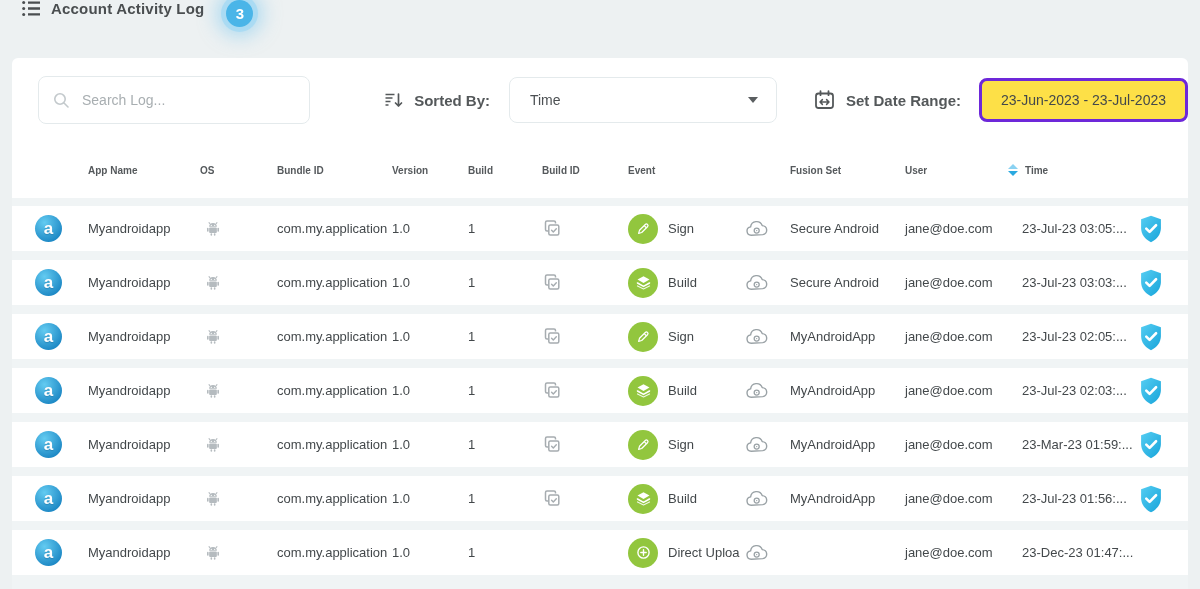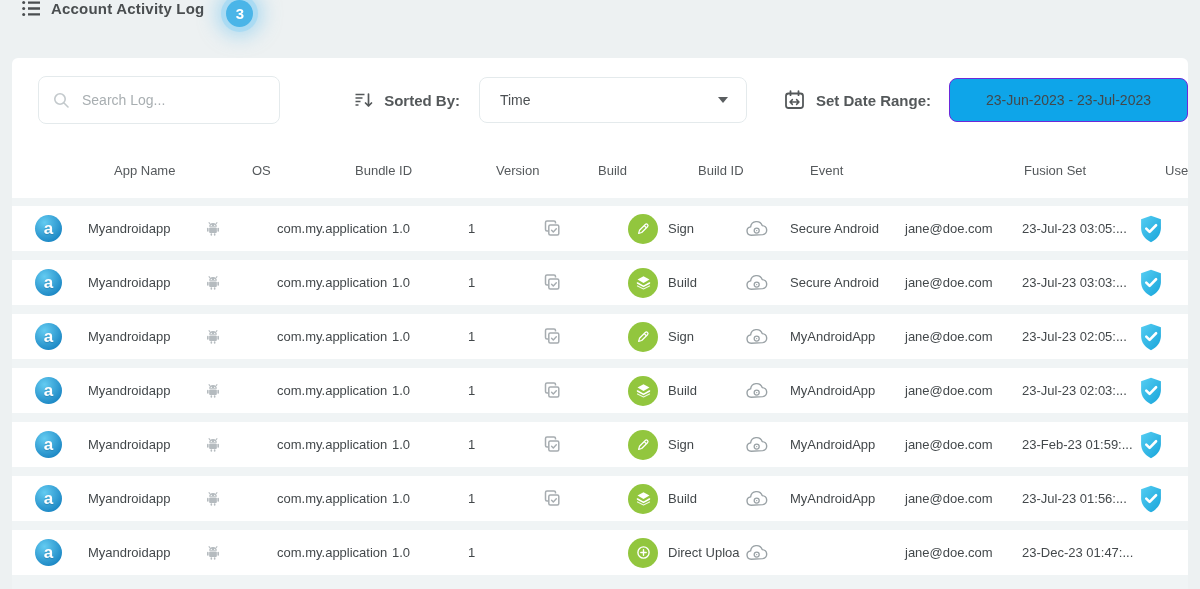--- a/index.html
+++ b/index.html
@@ -48,31 +48,31 @@
   .sortgroup{display:flex;align-items:center;margin-left:74px;}
   .flabel{font-size:15px;font-weight:600;color:#54585a;margin-left:11px;white-space:nowrap;}
   .selectbox{
     width:268px;height:46px;border:1px solid var(--border);border-radius:8px;
     display:flex;align-items:center;justify-content:space-between;
     padding:0 18px 0 20px;margin-left:19px;font-size:14px;color:#4c5053;cursor:pointer;background:#fff;
   }
   .caret{width:0;height:0;border-left:5px solid transparent;border-right:5px solid transparent;border-top:6px solid #5a5e60;}
   .dategroup{display:flex;align-items:center;margin-left:37px;text-align:right;}
   .datebox{
-    width:239px;height:44px;border:1px solid #6d28d9;border-radius:8px;
+    width:209px;height:44px;border:3px solid #6d28d9;border-radius:8px;
     display:flex;align-items:center;justify-content:center;
-    margin-left:18px;font-size:14px;color:#43484b;cursor:pointer;background:#0ea5e9;white-space:nowrap;
+    margin-left:18px;font-size:14px;color:#43484b;cursor:pointer;background:#fde047;white-space:nowrap;
   }
   
   .grid{
     display:grid;
     grid-template-columns:76px 112px 77px 115px 76px 74px 86px 117px 45px 115px 103px 130px 50px;
     align-items:center;
   }
-  .thead{height:56px;font-size:13px;font-weight:400;color:var(--hdr);gap:26px;}
+  .thead{height:56px;font-size:10px;font-weight:700;color:var(--hdr);}
   .thead .cell{display:flex;align-items:center;}
   .tbody{background:var(--gap);padding-top:8px;height:391px;}
   .row{height:45px;background:#fff;margin-bottom:9px;font-size:13px;color:#43484b;}
   .cell{display:flex;align-items:center;white-space:nowrap;}
   .c-os{padding-left:6px;}
   .c-time{padding-left:14px;text-align:center;}
   .app-avatar{
     width:27px;height:27px;border-radius:50%;margin-left:23px;
     background:radial-gradient(circle at 35% 28%,#63cbf1,#1f8ac6 75%);
     display:flex;align-items:center;justify-content:center;
@@ -511,21 +511,21 @@
       <span class="icon-btn">
         <svg width="24" height="18" viewBox="0 0 24 18" fill="none">
           <path d="M6.2 15.2a4.2 4.2 0 0 1-.6-8.35A6 6 0 0 1 17.2 5.6a4.55 4.55 0 0 1 .6 9.05z" stroke="#9aa2a6" stroke-width="1.4" stroke-linejoin="round"></path>
           <circle cx="11.7" cy="10.6" r="2.5" stroke="#9aa2a6" stroke-width="1.3"></circle>
           <circle cx="11.7" cy="10.6" r=".7" fill="#9aa2a6"></circle>
         </svg>
       </span>
     </div>
     <div class="cell">MyAndroidApp</div>
     <div class="cell">jane@doe.com</div>
-    <div class="cell c-time">23-Feb-23 01:59:...</div>
+    <div class="cell c-time">23-Mar-23 01:59:...</div>
     <div class="cell">
       <span style="display:flex;">
         <svg width="26" height="28" viewBox="0 0 24 26" fill="none">
           <defs>
             <linearGradient id="shg" x1="0" y1="0" x2="1" y2="1">
               <stop offset="0" stop-color="#55cdf2"></stop>
                   <stop offset="1" stop-color="#17a4da"></stop>
             </linearGradient>
           </defs>
           <path d="M12 .8l9.2 3.1v8.2c0 6-3.9 10.7-9.2 13.2C6.7 22.8 2.8 18.1 2.8 12.1V3.9z" fill="url(#shg)"></path>

